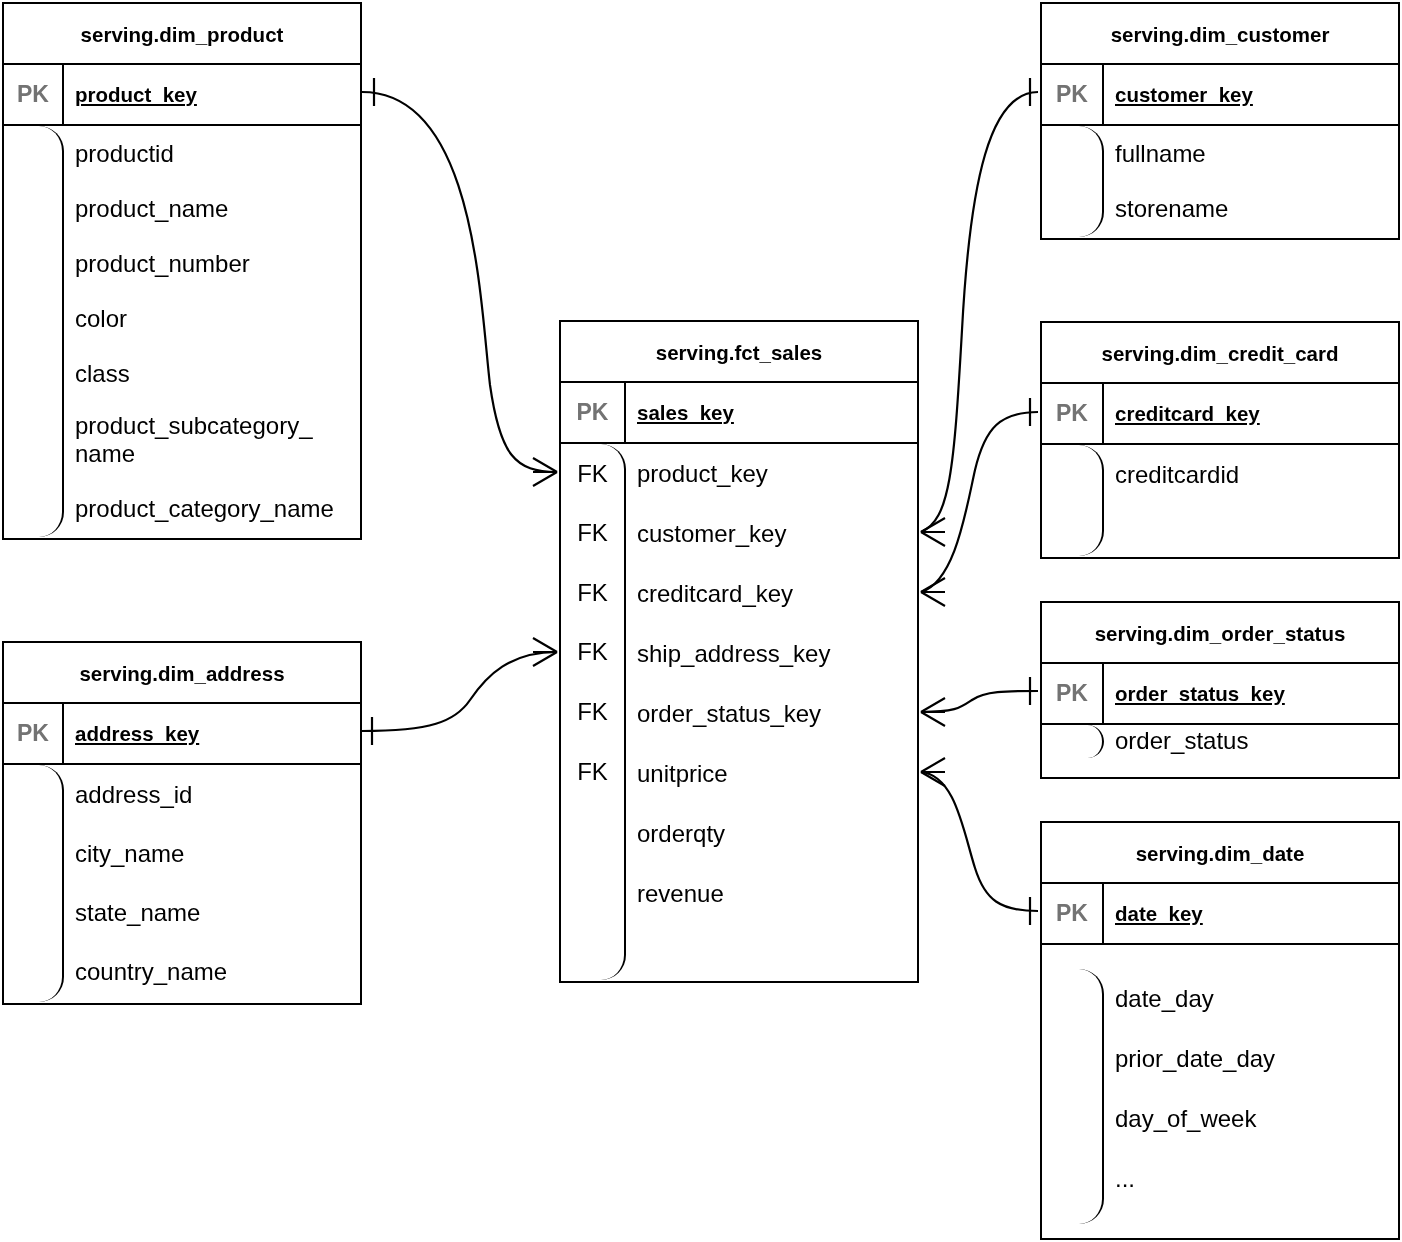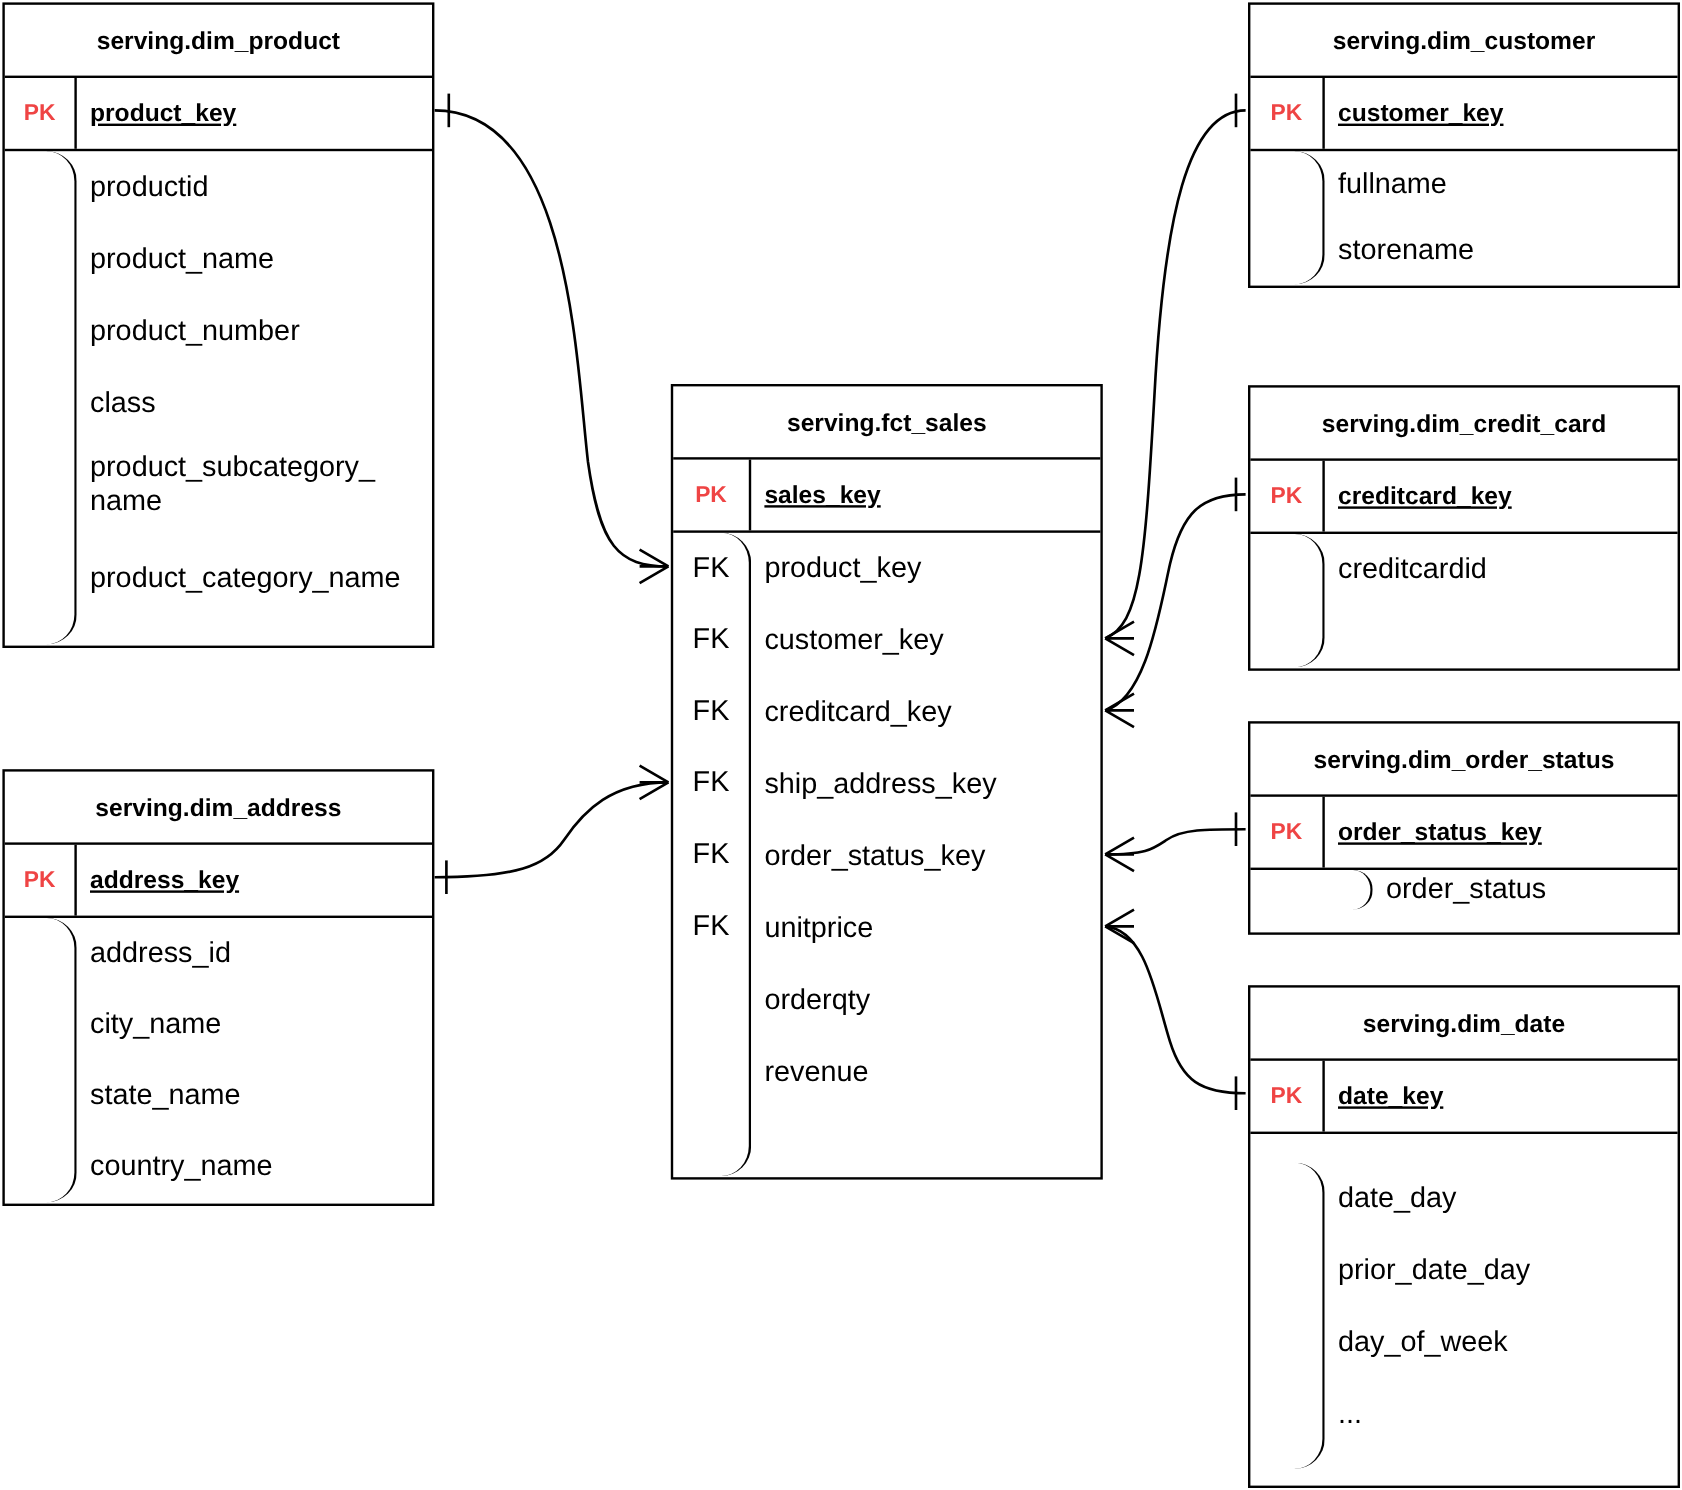--- a/index.html
+++ b/index.html
@@ -55,23 +55,23 @@
     height: 61px;
     border-bottom: 2.5px solid #000000;
   }
   .pk-tag {
     box-sizing: border-box;
     flex: 0 0 auto;
     display: flex;
     align-items: center;
     justify-content: center;
     font-weight: bold;
-    font-size: 19px;
+    font-size: 23px;
     border-right: 2.5px solid #000000;
-    color: #ef4444;
+    color: #737373;
   }
   .pk-name {
     box-sizing: border-box;
     display: flex;
     align-items: center;
     padding-left: 11px;
     font-weight: bold;
     font-size: 20.5px;
     text-decoration: underline;
     color: #000000;
@@ -177,20 +177,21 @@
         <div class="gutter-cell"></div>
         <div class="gutter-cell"></div>
         <div class="gutter-cell"></div>
         <div class="gutter-cell" style="height:86px;"></div>
         <div class="gutter-cell"></div>
       </div>
       <div class="body-fields">
         <div class="field-cell">productid</div>
         <div class="field-cell">product_name</div>
         <div class="field-cell">product_number</div>
+        <div class="field-cell">color</div>
         <div class="field-cell">class</div>
         <div class="field-cell wrap2">product_subcategory_
 name</div>
         <div class="field-cell">product_category_name</div>
       </div>
     </div>
   </div>
 
   <div class="entity" style="left:2px; top:641px; width:360px; height:364px;">
     <div class="ent-title">serving.dim_address</div>
@@ -279,21 +280,21 @@
       </div>
     </div>
   </div>
 
   <div class="entity" style="left:1040px; top:601px; width:360px; height:178px;">
     <div class="ent-title">serving.dim_order_status</div>
     <div class="pk-row">
       <div class="pk-tag" style="width:62px;">PK</div>
       <div class="pk-name">order_status_key</div>
     </div>
-    <div class="body-wrap" style="height:33px;margin-left:40px;">
+    <div class="body-wrap" style="height:33px;">
       <div class="body-gutter" style="width:62px;">
         <div class="gutter-cell" style="height:51px;"></div>
       </div>
       <div class="body-fields">
         <div class="field-cell" style="height:51px;">order_status</div>
       </div>
     </div>
   </div>
 
   <div class="entity" style="left:1040px; top:821px; width:360px; height:419px;">

